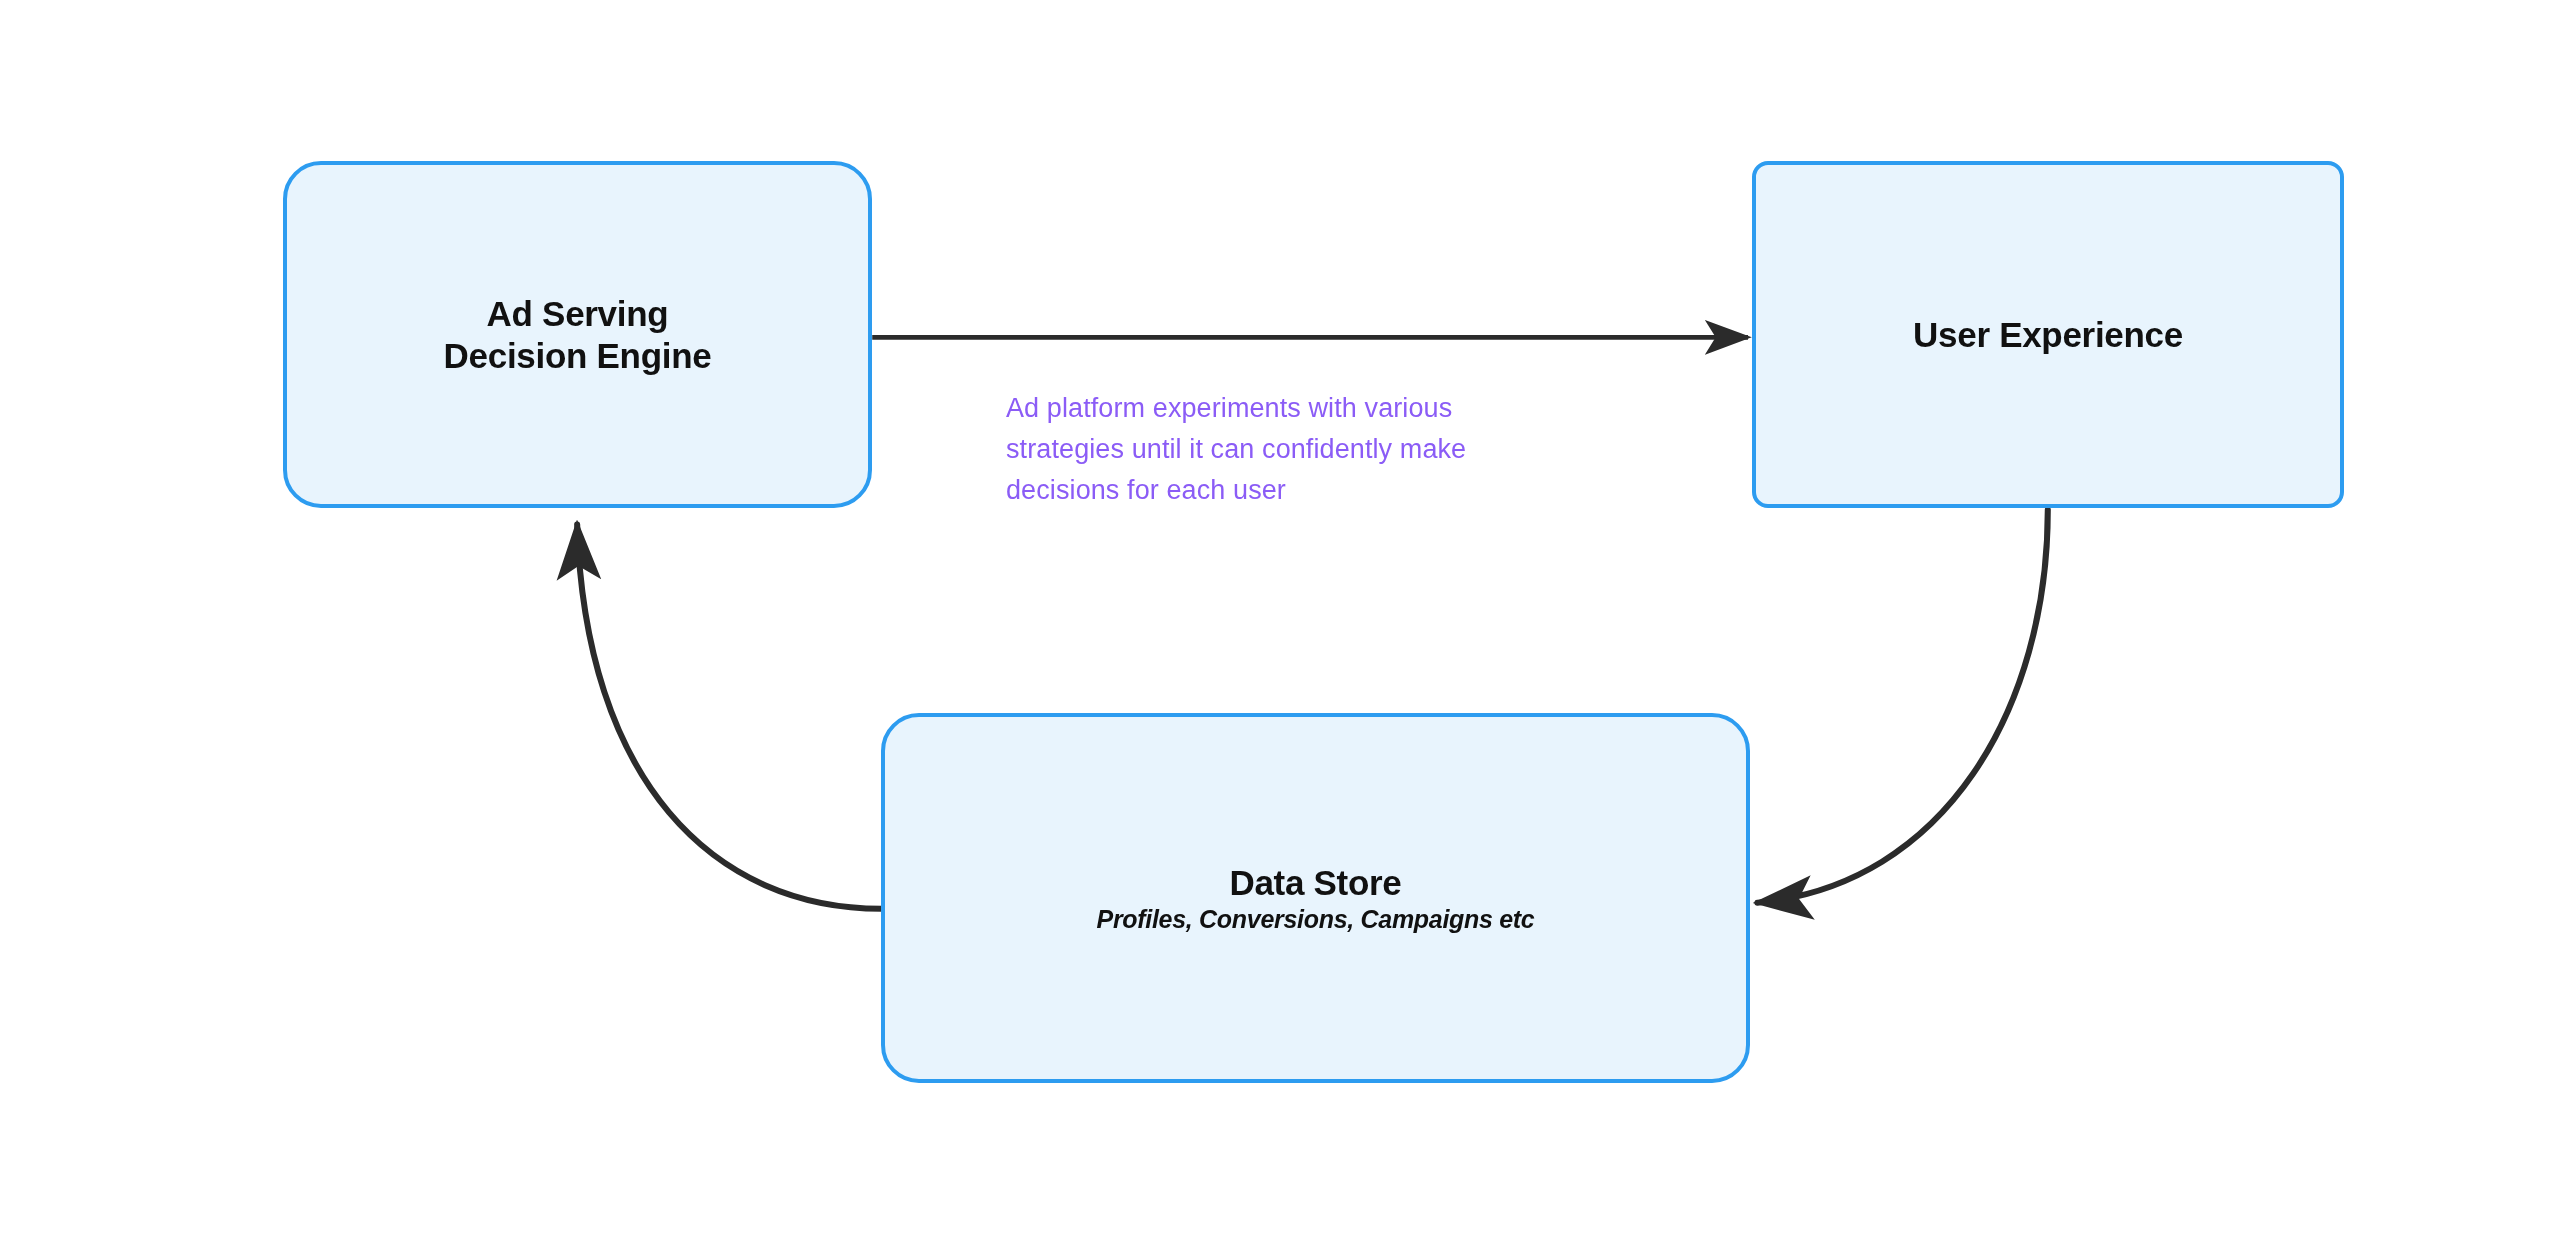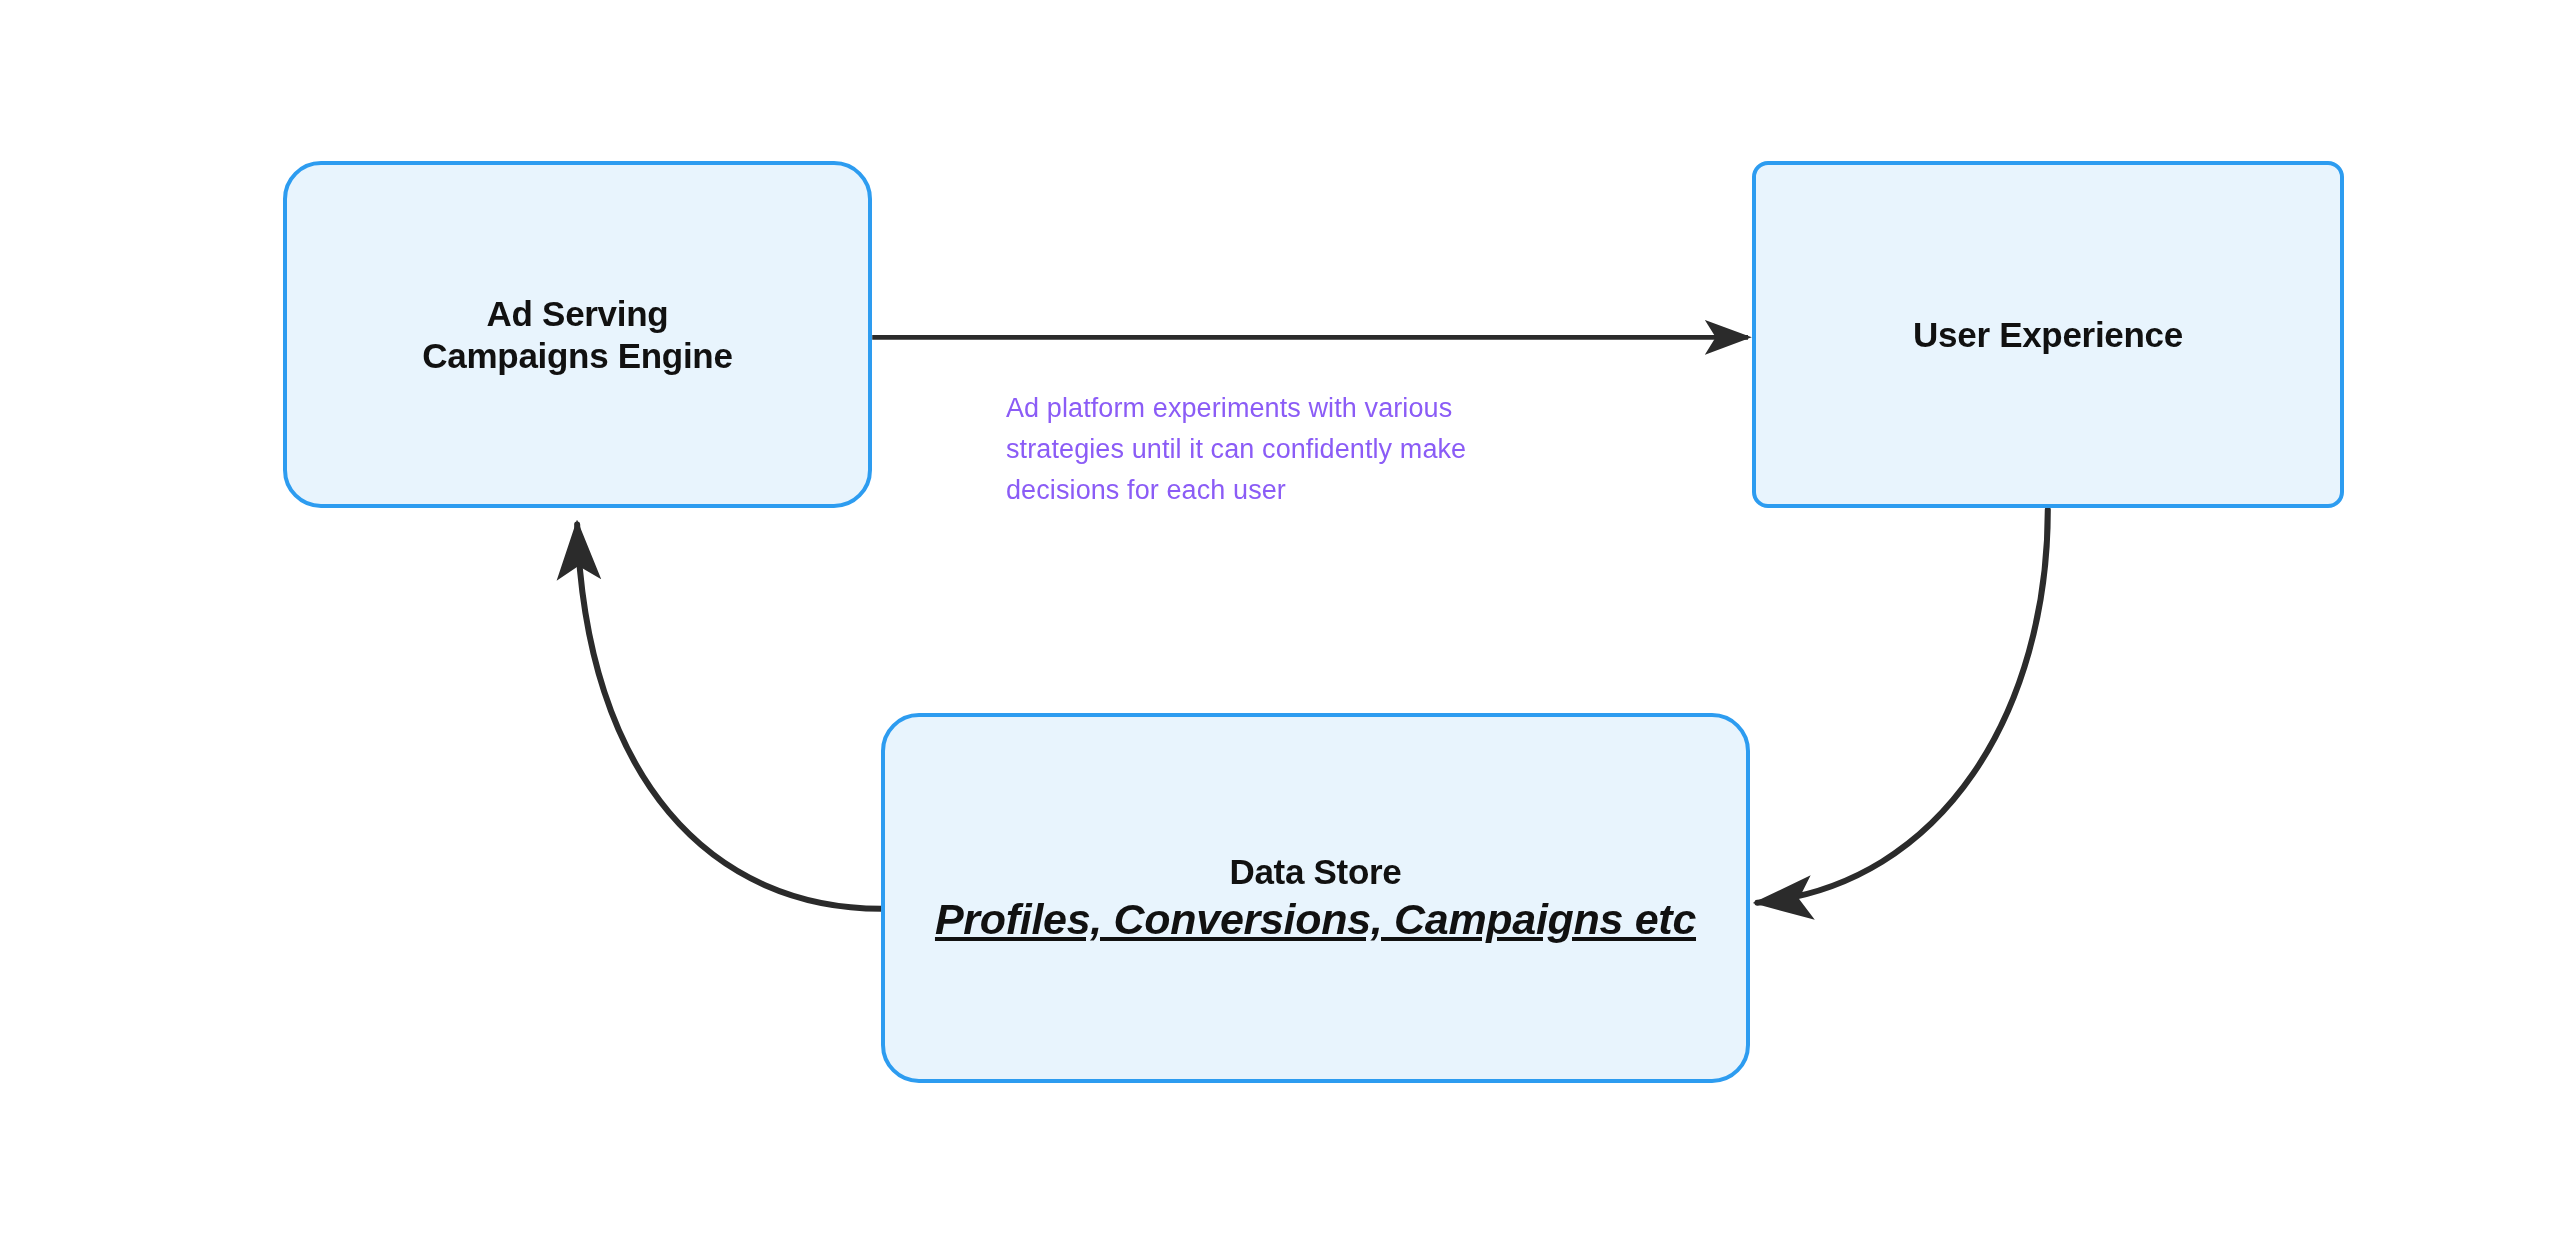--- a/index.html
+++ b/index.html
@@ -45,25 +45,24 @@
   .node-title {
     font-weight: bold;
     font-size: 35px;
     line-height: 1.18;
     letter-spacing: -0.3px;
     white-space: pre-line;
   }
   .node-subtitle {
     font-weight: bold;
     font-style: italic;
-    font-size: 43px;
+    font-size: 25px;
     line-height: 1.18;
     letter-spacing: -0.3px;
     margin-top: 1.3px;
-    text-decoration: underline;
   }
   #node-ad-serving {
     left: 283px;
     top: 161px;
     width: 589px;
     height: 347px;
   }
   #node-user-experience {
     left: 1752px;
     top: 161px;
@@ -116,21 +115,21 @@
 
     <line x1="1300" y1="503" x2="2606" y2="503" stroke="#2b2b2b" stroke-width="7" marker-end="url(#arrowhead)"></line>
 
     <path d="M 3053 760 C 3053 1055 2900 1320 2620 1346" fill="none" stroke="#2b2b2b" stroke-width="9" stroke-linecap="round" marker-end="url(#arrowhead)"></path>
 
     <path d="M 1320 1355 C 1060 1358 872 1160 860 782" fill="none" stroke="#2b2b2b" stroke-width="9" stroke-linecap="round" marker-end="url(#arrowhead)"></path>
   </svg>
 
   <div class="node" id="node-ad-serving">
     <div class="node-title">Ad Serving
-Campaigns Engine</div>
+Decision Engine</div>
   </div>
 
   <div class="node" id="node-user-experience">
     <div class="node-title">User Experience</div>
   </div>
 
   <div class="node" id="node-data-store">
     <div class="node-title">Data Store</div>
     <div class="node-subtitle">Profiles, Conversions, Campaigns etc</div>
   </div>

